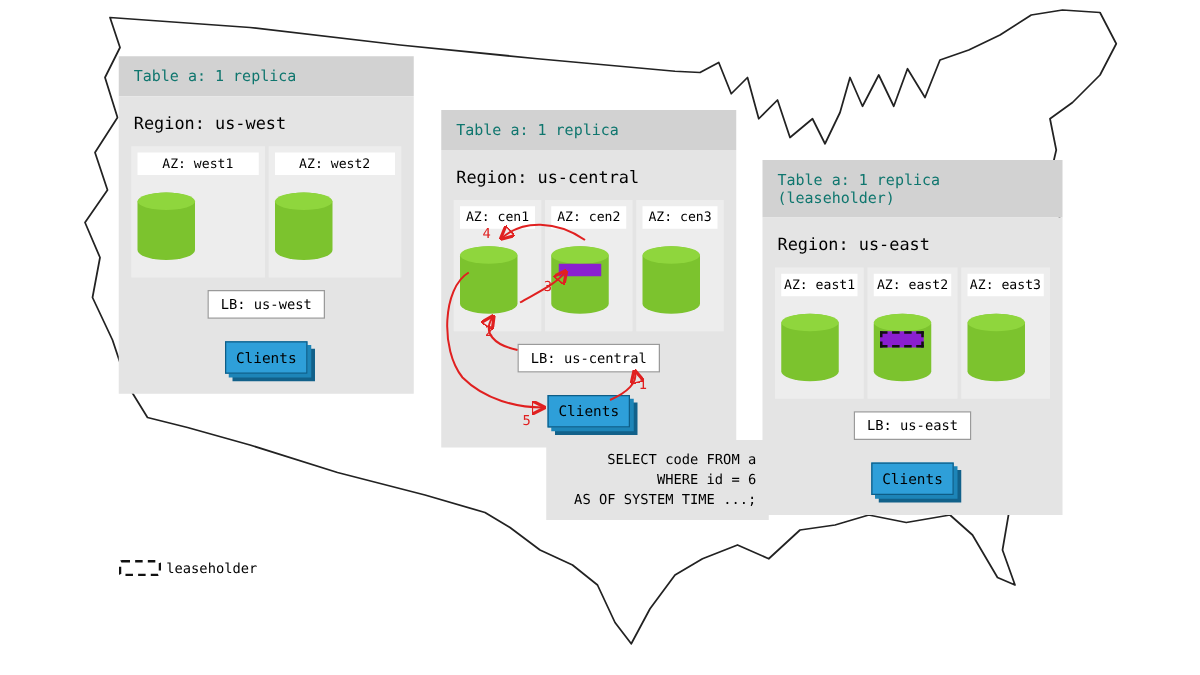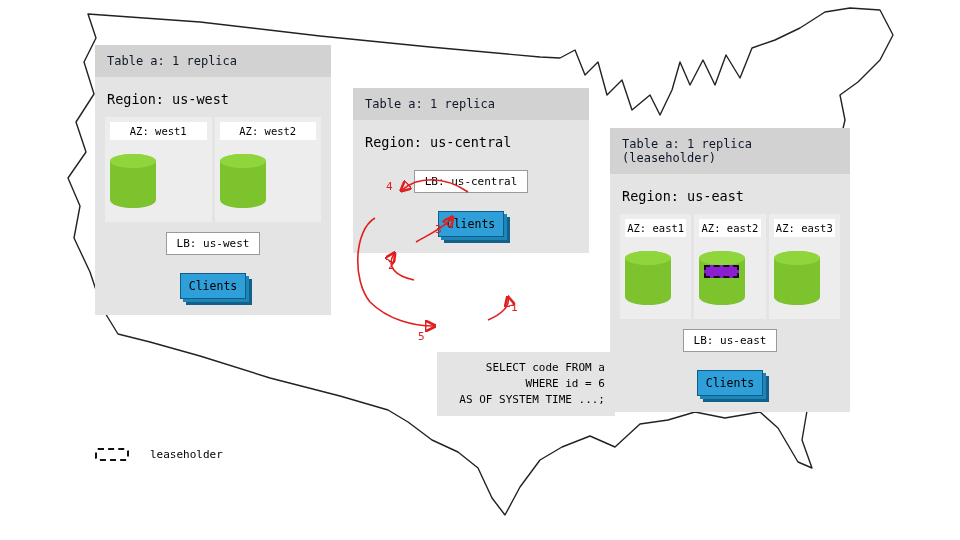--- a/index.html
+++ b/index.html
@@ -1,21 +1,21 @@
 <!DOCTYPE html>
 <html><head>
 <meta charset="utf-8">
 <style>
   html,body{margin:0;padding:0;background:#fff;}
   #canvas{position:relative;width:960px;height:540px;background:#fff;overflow:hidden;
           font-family:"DejaVu Sans Mono", monospace;}
   #map{position:absolute;left:0;top:0;z-index:0;pointer-events:none;}
 
   .panel{position:absolute;z-index:2;}
-  .panel-header{background:#d2d2d2;color:#0f172a;font-size:12px;padding:9px 12px;}
+  .panel-header{background:#d2d2d2;color:#0f766e;font-size:12px;padding:9px 12px;}
   .panel-body{background:#e4e4e4;padding:10px 10px 16px;}
   .region-title{font-size:13.5px;color:#000;padding:4px 2px 10px;}
   .az-row{display:flex;gap:3px;}
   .az-col{flex:1;background:#ededed;display:flex;flex-direction:column;
           padding:5px 5px 14px;}
   .az-label{background:#fff;font-size:10.5px;padding:3px 2px;align-self:stretch;text-align:center;}
   .cylinder{margin-top:14px;position:relative;width:46px;height:54px;background:#7cc32e;
             border-radius:23px/8px;}
   .cylinder::before{content:"";position:absolute;top:0;left:0;width:46px;height:14px;
             border-radius:50%;background:#8fd63d;}
@@ -25,21 +25,21 @@
           width:max-content;margin:10px auto 16px;}
   .clients-btn{display:block;width:66px;margin:18px auto 0;background:#2e9fd9;color:#000;
           font-family:inherit;font-size:11.5px;text-align:center;padding:5px 0;
           border:1px solid #0e5d86;box-shadow:3px 3px 0 0 #1d85b8, 6px 6px 0 0 #12618a;
           cursor:pointer;}
   #sql-box{position:absolute;left:437px;top:352px;width:158px;background:#e4e4e4;
           font-size:11px;line-height:1.45;padding:8px 10px;white-space:pre-line;z-index:3;text-align:right;}
   #flow{position:absolute;left:350px;top:130px;z-index:5;pointer-events:none;overflow:visible;}
   #flow path{fill:none;stroke:#e02020;stroke-width:1.6;}
   #flow text{font-family:"DejaVu Sans Mono", monospace;font-size:11px;fill:#e02020;}
-  #legend{position:absolute;left:95px;top:448px;display:flex;align-items:center;gap:21px;z-index:2;}
+  #legend{position:absolute;left:95px;top:448px;display:flex;align-items:center;gap:4px;z-index:2;}
   #legend .swatch{width:30px;height:9px;background:#fff;border:2px dashed #111;border-radius:3px;}
   #legend .lbl{font-size:11px;color:#000;}
 </style>
 </head>
 <body>
 
 <div id="canvas">
 
   <svg id="map" width="960" height="540" viewBox="0 0 960 540">
     <path d="M 88,14 L 200,22 L 320,36 L 430,47 L 540,57 L 560,58 L 575,50 L 585,75 L 598,62
@@ -70,20 +70,36 @@
       </div>
       <div class="lb-box">LB: us-west</div>
       <button class="clients-btn">Clients</button>
     </div>
   </div>
 
   <div class="panel" style="left:353px;top:88px;width:236px;">
     <div class="panel-header">Table a: 1 replica</div>
     <div class="panel-body">
       <div class="region-title">Region: us-central</div>
+      <div class="az-row">
+        <div class="az-col">
+          <div class="az-label">AZ: cen1</div>
+          <div class="cylinder"></div>
+        </div>
+        <div class="az-col">
+          <div class="az-label">AZ: cen2</div>
+          <div class="cylinder">
+            <div class="band"></div>
+          </div>
+        </div>
+        <div class="az-col">
+          <div class="az-label">AZ: cen3</div>
+          <div class="cylinder"></div>
+        </div>
+      </div>
       <div class="lb-box">LB: us-central</div>
       <button class="clients-btn">Clients</button>
     </div>
   </div>
 
   <div class="panel" style="left:610px;top:128px;width:240px;">
     <div class="panel-header">Table a: 1 replica (leaseholder)</div>
     <div class="panel-body">
       <div class="region-title">Region: us-east</div>
       <div class="az-row">

